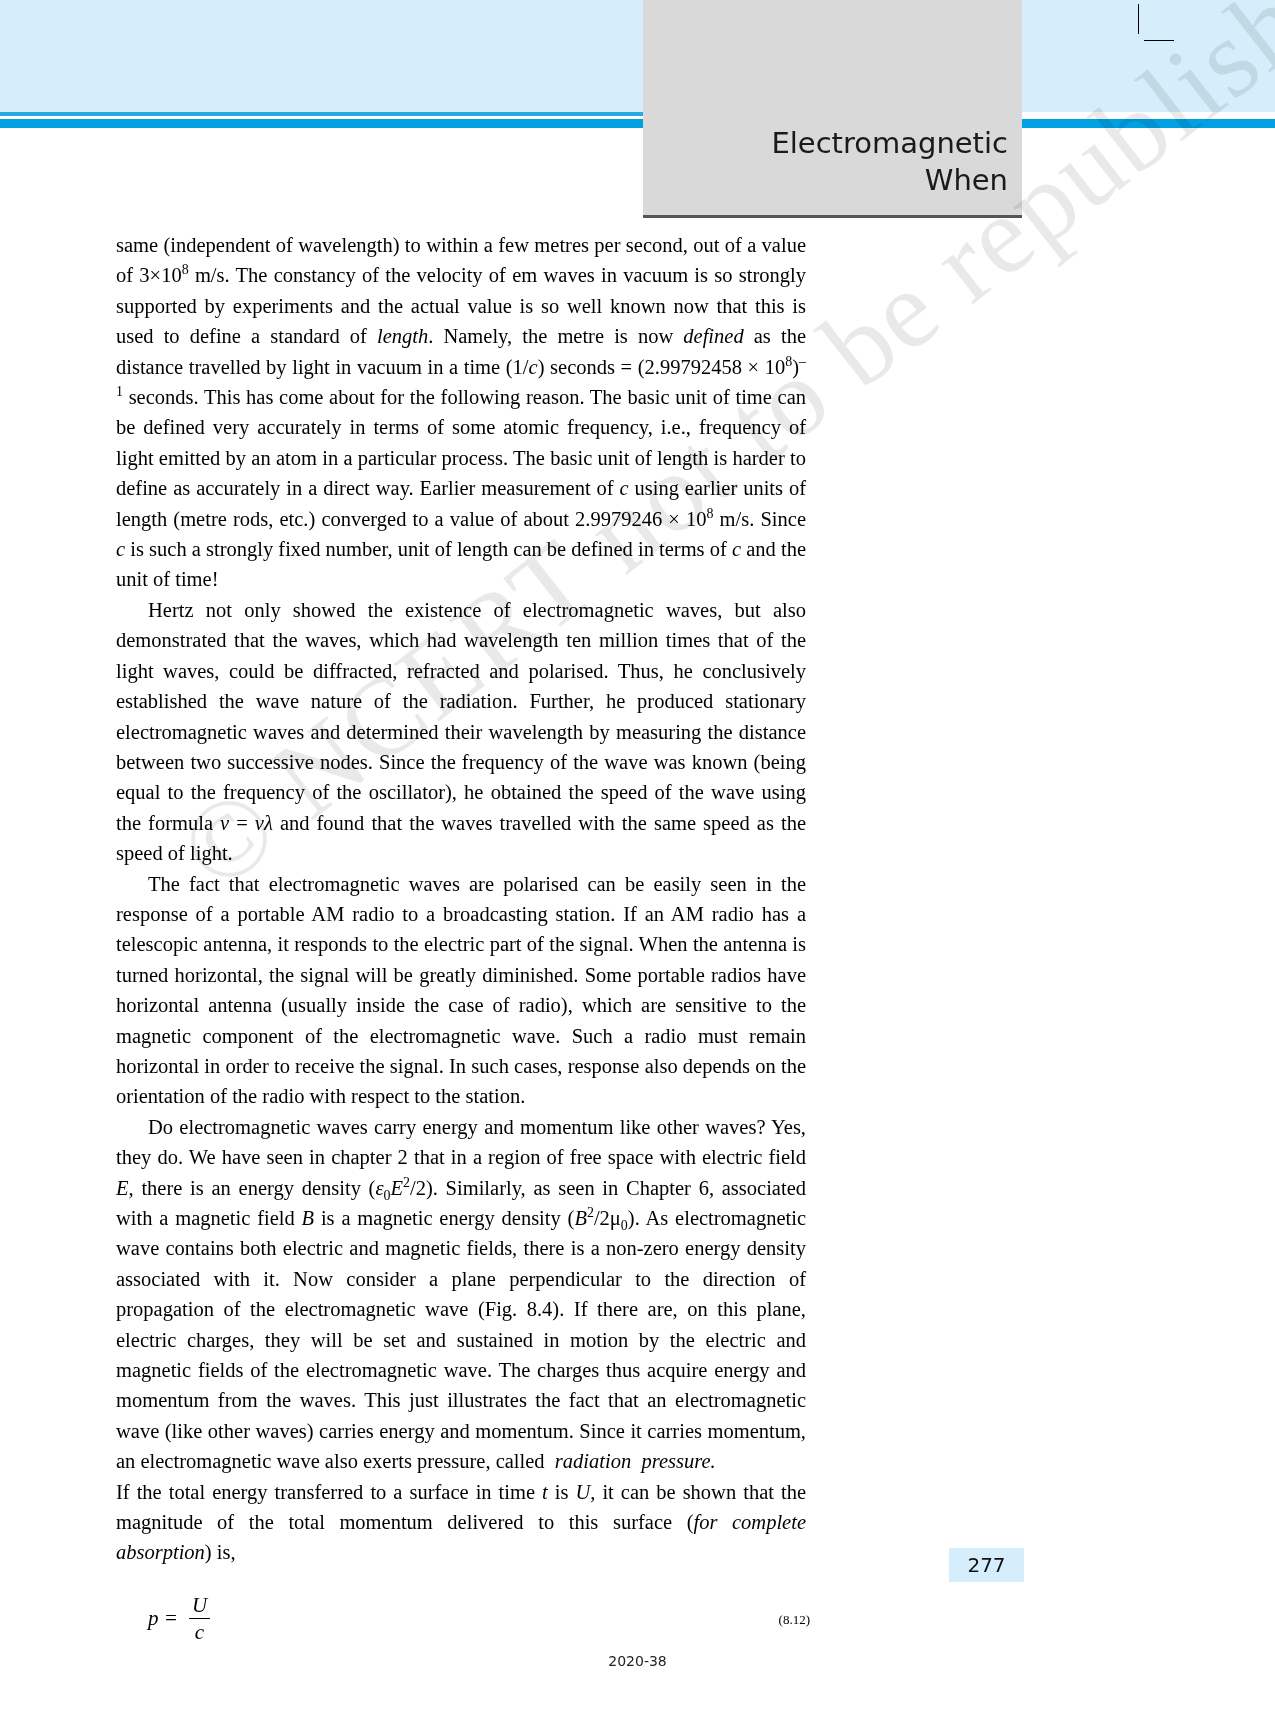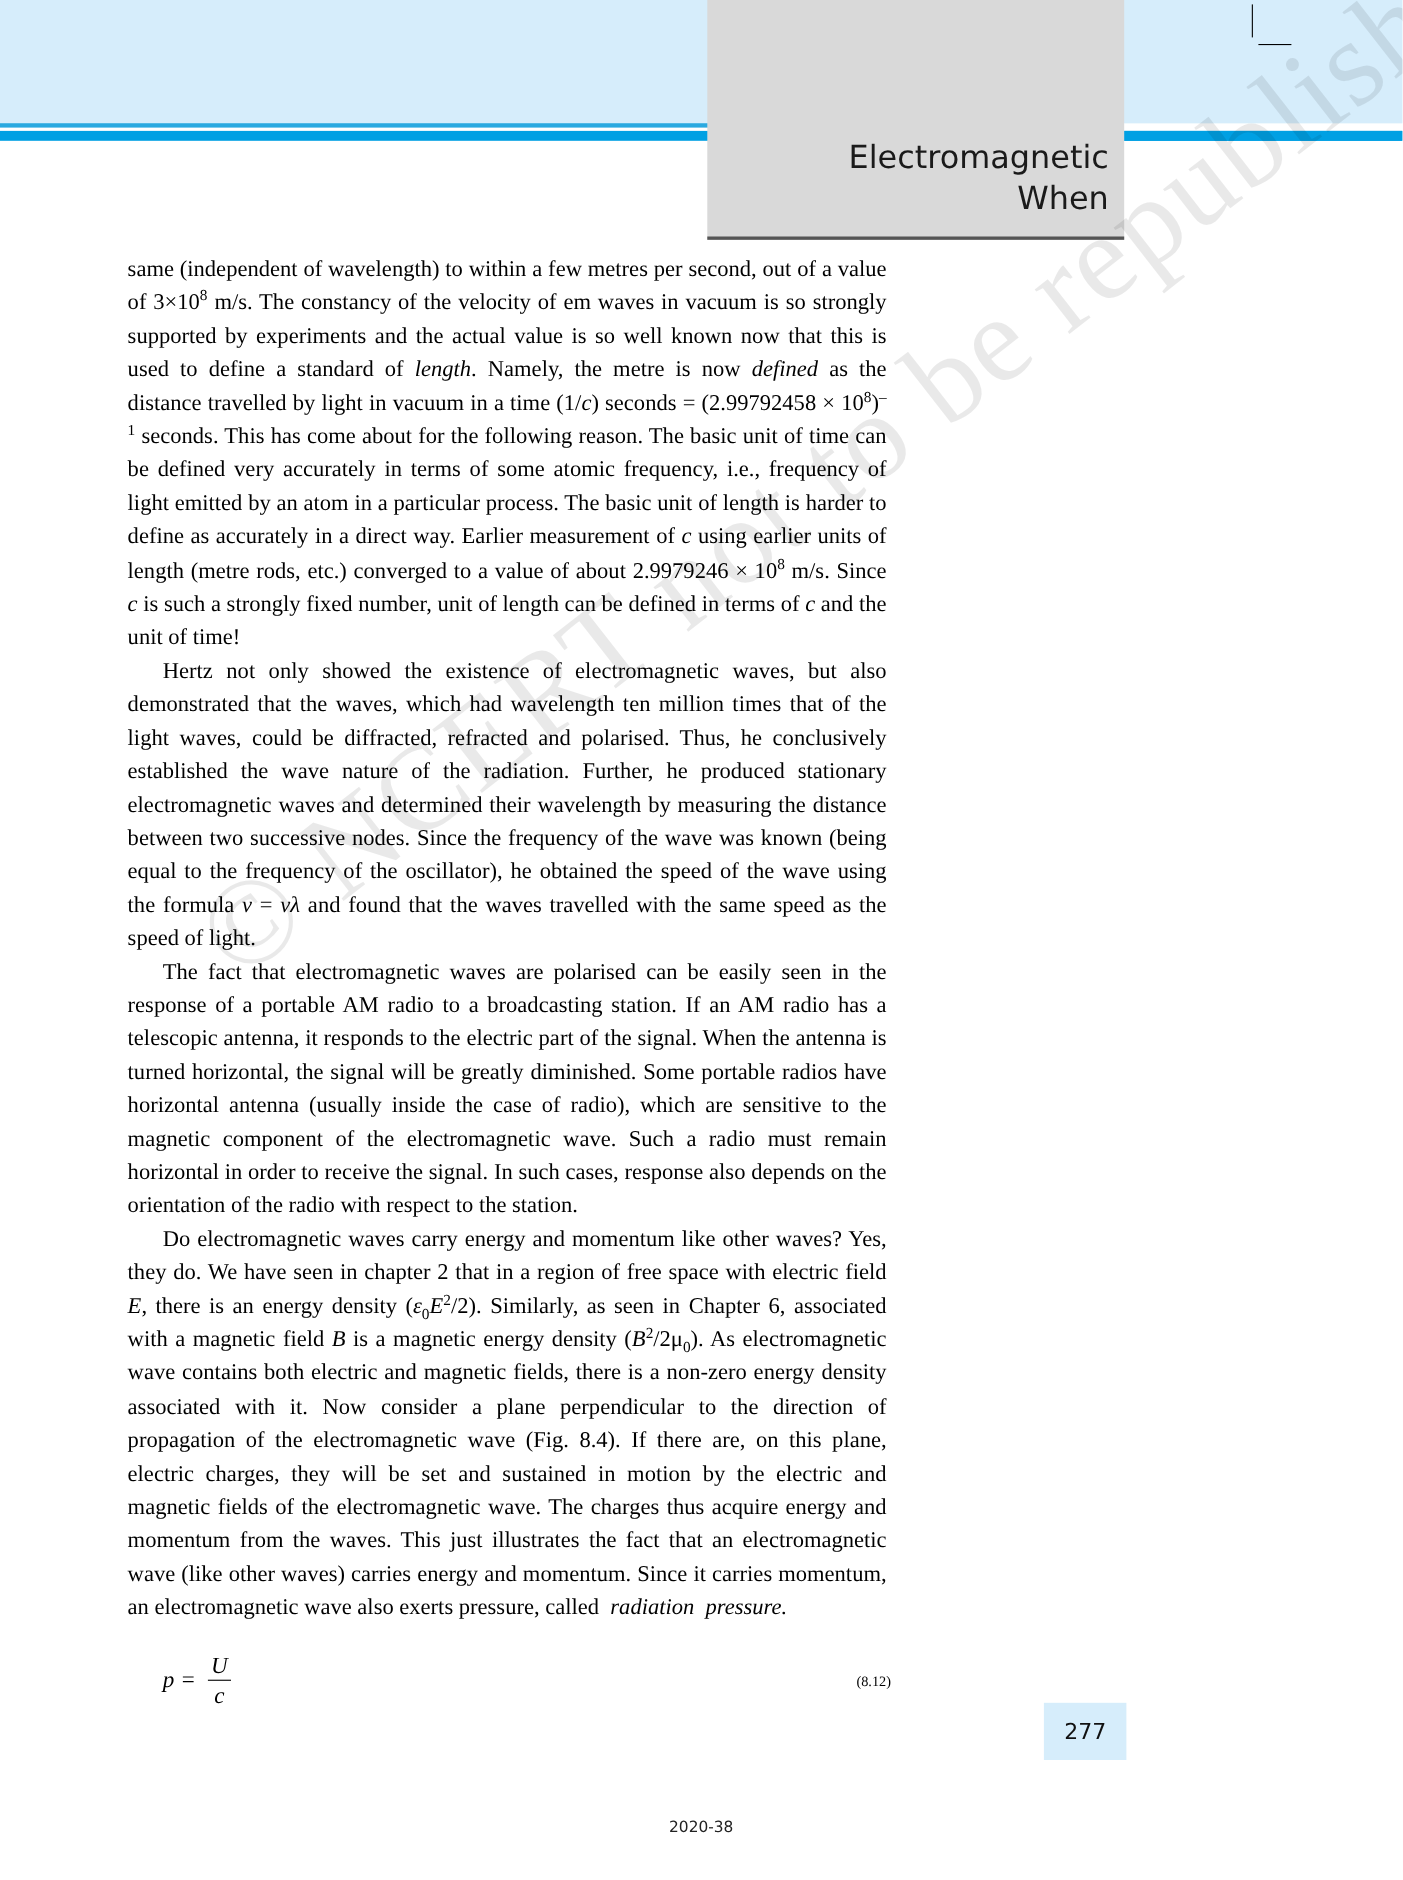--- a/index.html
+++ b/index.html
@@ -180,21 +180,21 @@
     font-size: 13px;
     font-style: normal;
   }
 
   
   .page-badge {
     position: absolute;
     left: 949px;
     top: 1548px;
     width: 75px;
-    height: 52px;
+    height: 34px;
     background: #d6edfb;
     display: flex;
     align-items: center;
     justify-content: center;
     font-family: "DejaVu Sans", sans-serif;
     font-size: 20px;
     color: #111;
   }
 
   
@@ -284,20 +284,25 @@
     it. Now consider a plane perpendicular to the direction of propagation of
     the electromagnetic wave (Fig. 8.4). If there are, on this plane, electric
     charges, they will be set and sustained in motion by the electric and
     magnetic fields of the electromagnetic wave. The charges thus acquire
     energy and momentum from the waves. This just illustrates the fact that
     an electromagnetic wave (like other waves) carries energy and momentum.
     Since it carries momentum, an electromagnetic wave also exerts pressure,
     called&nbsp; <i>radiation&nbsp; pressure.</i>
   </p>
 
+  <p class="para">
+    If the total energy transferred to a surface in time <i>t</i> is <i>U</i>, it can be shown
+    that the magnitude of the total momentum delivered to this surface (<i>for
+    complete absorption</i>) is,
+  </p>
 
   <div class="equation-row">
     <div class="equation">
       <span>p =</span>
       <span class="frac">
         <span class="num">U</span>
         <span class="den">c</span>
       </span>
     </div>
     <div class="eq-number">(8.12)</div>

